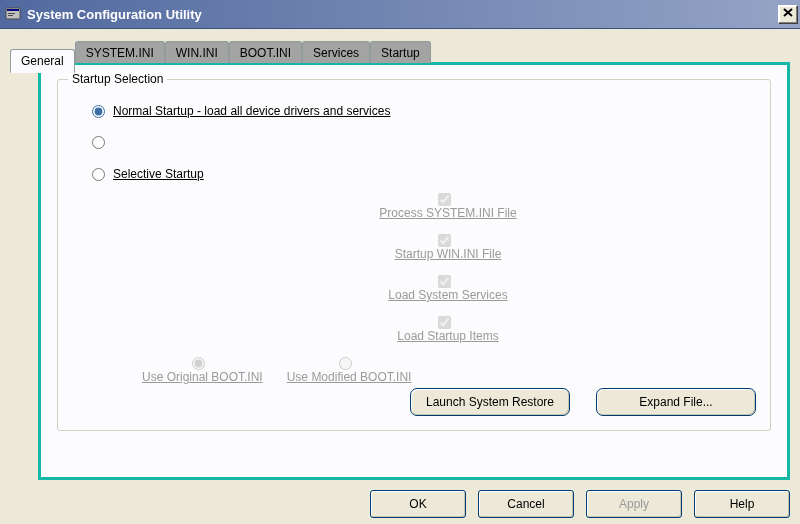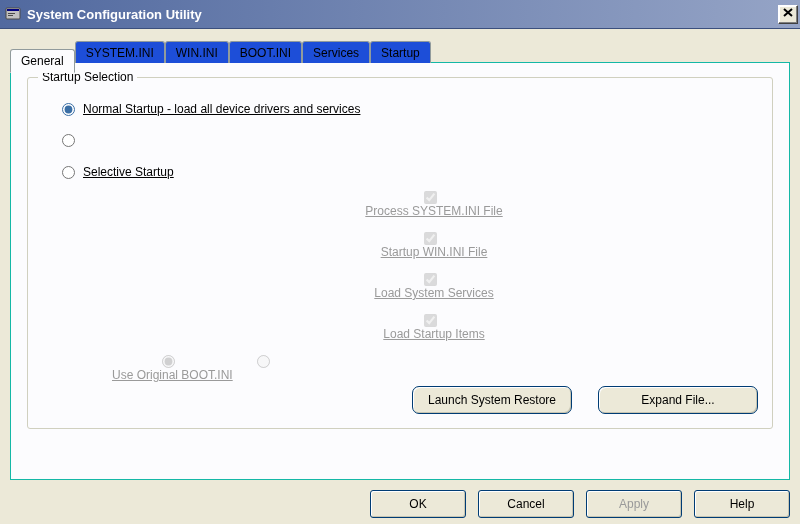--- a/index.html
+++ b/index.html
@@ -61,44 +61,45 @@
     display: flex;
     align-items: flex-end;
     height: 23px;
     position: relative;
     z-index: 2;
   }
   .tab {
     padding: 4px 10px 3px 10px;
     border: 1px solid #919b9c;
     border-bottom: none;
-    background: #1d4ed8;
+    background: #a3a3a3;
     border-radius: 3px 3px 0 0;
     margin-right: 0px;
     position: relative;
     top: 1px;
     cursor: default;
     color: #000;
   }
   .tab.active {
     background: #fcfcfe;
     border-bottom: 1px solid #fcfcfe;
     top: 11px;
     padding-bottom: 4px;
     z-index: 3;
   }
 
   
   .tabpanel {
     flex: 1;
-    border: 1px solid #14b8a6;
+    border: 3px solid #14b8a6;
     background: #fcfcfe;
     padding: 14px 16px 12px 16px;
     position: relative;
     z-index: 1;
+    margin-left: 28px;
   }
 
   
   .groupbox {
     border: 1px solid #d0d0bf;
     border-radius: 3px;
     padding: 18px 16px 16px 16px;
     position: relative;
     min-height: 352px;
   }
@@ -246,20 +247,21 @@
           <input type="checkbox" checked="" disabled="" style="">
           <label>Load Startup Items</label>
         </div>
         <div class="bootini">
           <div class="radio-row">
             <input type="radio" name="bootini" checked="" disabled="" style="">
             <label>Use Original BOOT.INI</label>
           </div>
           <div class="radio-row">
             <input type="radio" name="bootini" disabled="" style="">
+            <label>Use Modified BOOT.INI</label>
           </div>
         </div>
       </div>
 
       <div class="group-actions">
         <button class="btn">Launch System Restore</button>
         <button class="btn">Expand File...</button>
       </div>
     </div>
 

